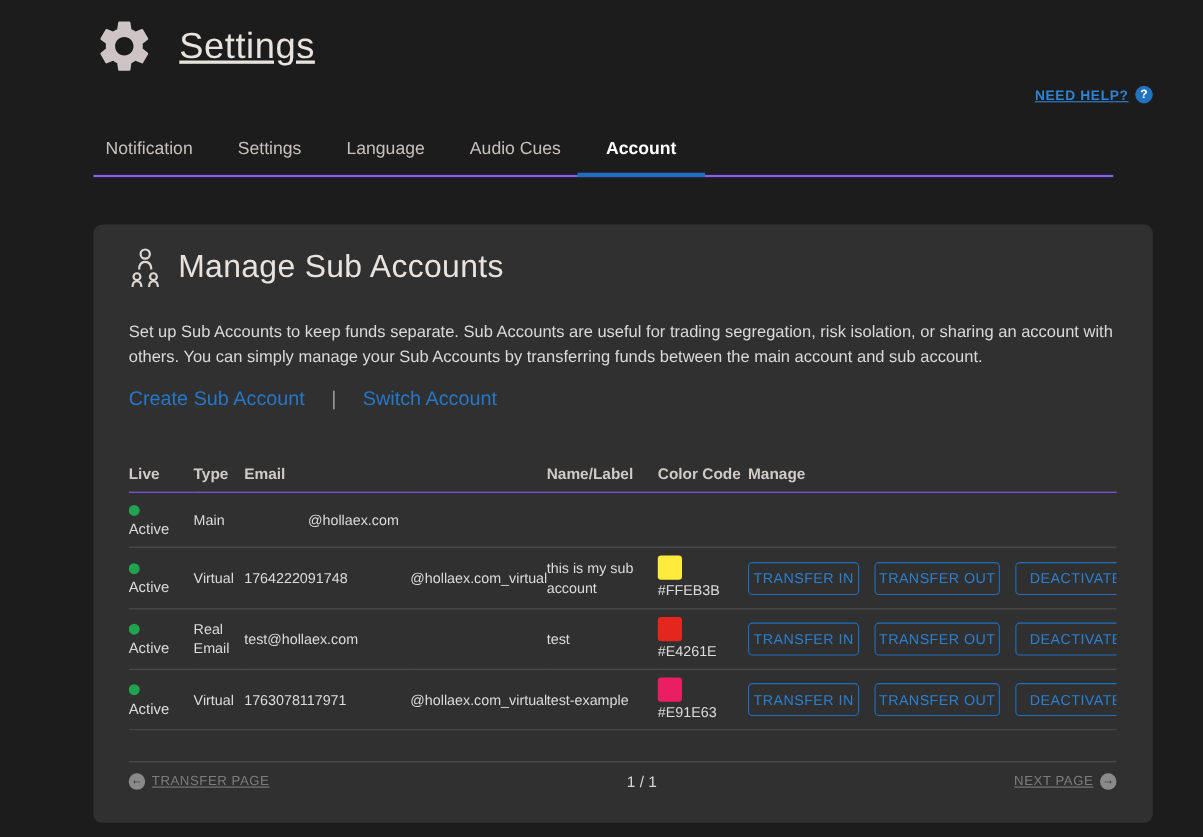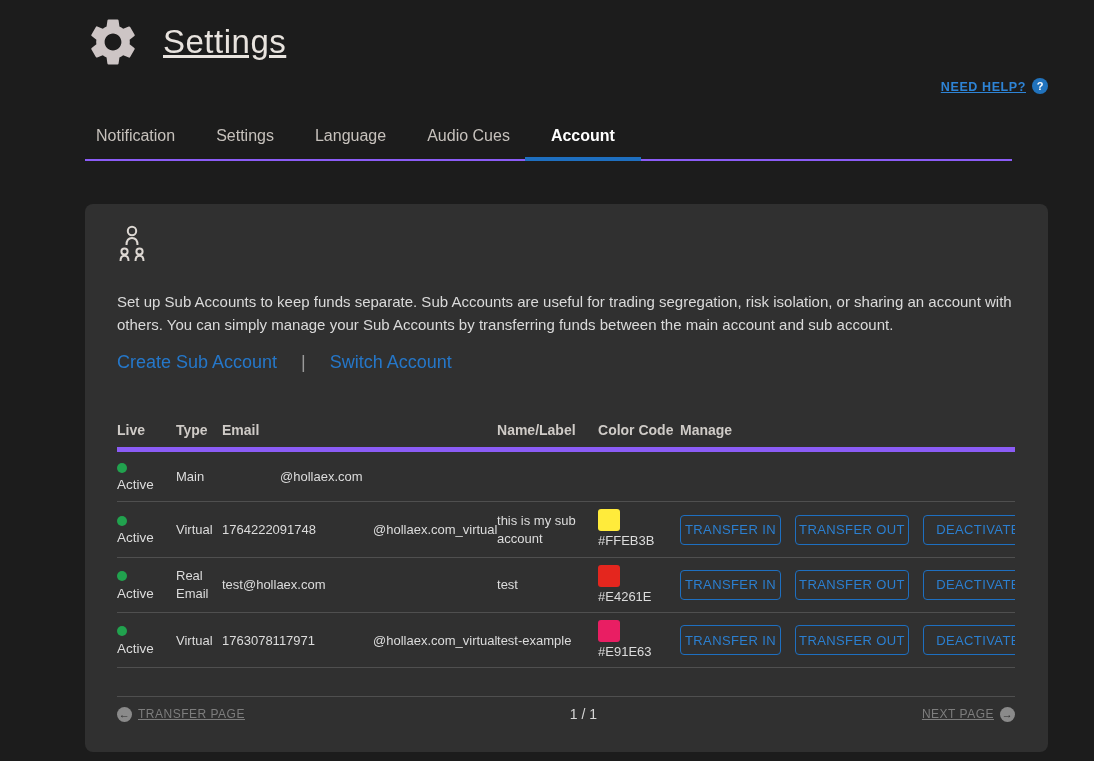--- a/index.html
+++ b/index.html
@@ -42,21 +42,21 @@
   .link-sep { color:#9a9a9a; margin:0 24px; }
 
   
   .table-clip { margin-top:42px; width:898px; overflow:hidden; }
   table { border-collapse:collapse; table-layout:fixed; width:930px; }
   col.c1{width:59px} col.c2{width:46px} col.c3{width:151px} col.c4{width:124px}
   col.c5{width:101px} col.c6{width:82px} col.c7{width:367px}
   th { text-align:left; font-size:14px; color:#cfcbc7; font-weight:bold; padding:6px 6px 8px 0; line-height:1.3; vertical-align:middle; }
   td { font-size:13px; color:#dcdcdc; padding:7px 6px 7px 0; line-height:1.35; vertical-align:middle; }
   tr { border-bottom:1px solid #4f4f4f; }
-  thead tr { border-bottom:5px solid #8b5cf6; }
+  thead tr { border-bottom:1px solid #8b5cf6; }
   .dot { display:inline-block; width:10px; height:10px; border-radius:50%; background:#21a24e; margin-right:9px; vertical-align:-1px; }
   .status { font-size:13.5px; }
   td.email-solo { padding-left:58px; }
   .swatch { display:inline-block; width:22px; height:22px; border-radius:3px; margin-right:8px; vertical-align:middle; }
   .hex { font-size:13px; vertical-align:middle; }
   .c-manage-flex { display:flex; align-items:flex-start; gap:14px; }
   .act-btn { background:transparent; border:1px solid #1e6fc0; color:#2b7fd0; border-radius:4px; height:30px;
              font-size:13px; letter-spacing:0.4px; font-family:"Liberation Sans", sans-serif; cursor:pointer;
              white-space:nowrap; flex:0 0 auto; }
   .act-btn.w1{width:101px} .act-btn.w2{width:114px} .act-btn.w3{width:110px}
@@ -99,20 +99,21 @@
   <section class="panel">
     <div class="panel-head">
       <svg class="subacct-icon" viewBox="0 0 30 38">
         <circle cx="15" cy="7" r="4.2"></circle>
         <path d="M9.5 21 c0,-5 2.6,-7 5.5,-7 s5.5,2 5.5,7"></path>
         <circle cx="7.5" cy="27.5" r="3.1"></circle>
         <path d="M3.5 37 c0,-3.8 1.8,-5.3 4,-5.3 s4,1.5 4,5.3"></path>
         <circle cx="22.5" cy="27.5" r="3.1"></circle>
         <path d="M18.5 37 c0,-3.8 1.8,-5.3 4,-5.3 s4,1.5 4,5.3"></path>
       </svg>
+      <h2 class="panel-title">Manage Sub Accounts</h2>
     </div>
 
     <p class="panel-desc">Set up Sub Accounts to keep funds separate. Sub Accounts are useful for trading segregation, risk isolation, or sharing an account with others. You can simply manage your Sub Accounts by transferring funds between the main account and sub account.</p>
 
     <div class="links">
       <a class="blue-link">Create Sub Account</a>
       <span class="link-sep">|</span>
       <a class="blue-link">Switch Account</a>
     </div>
 

